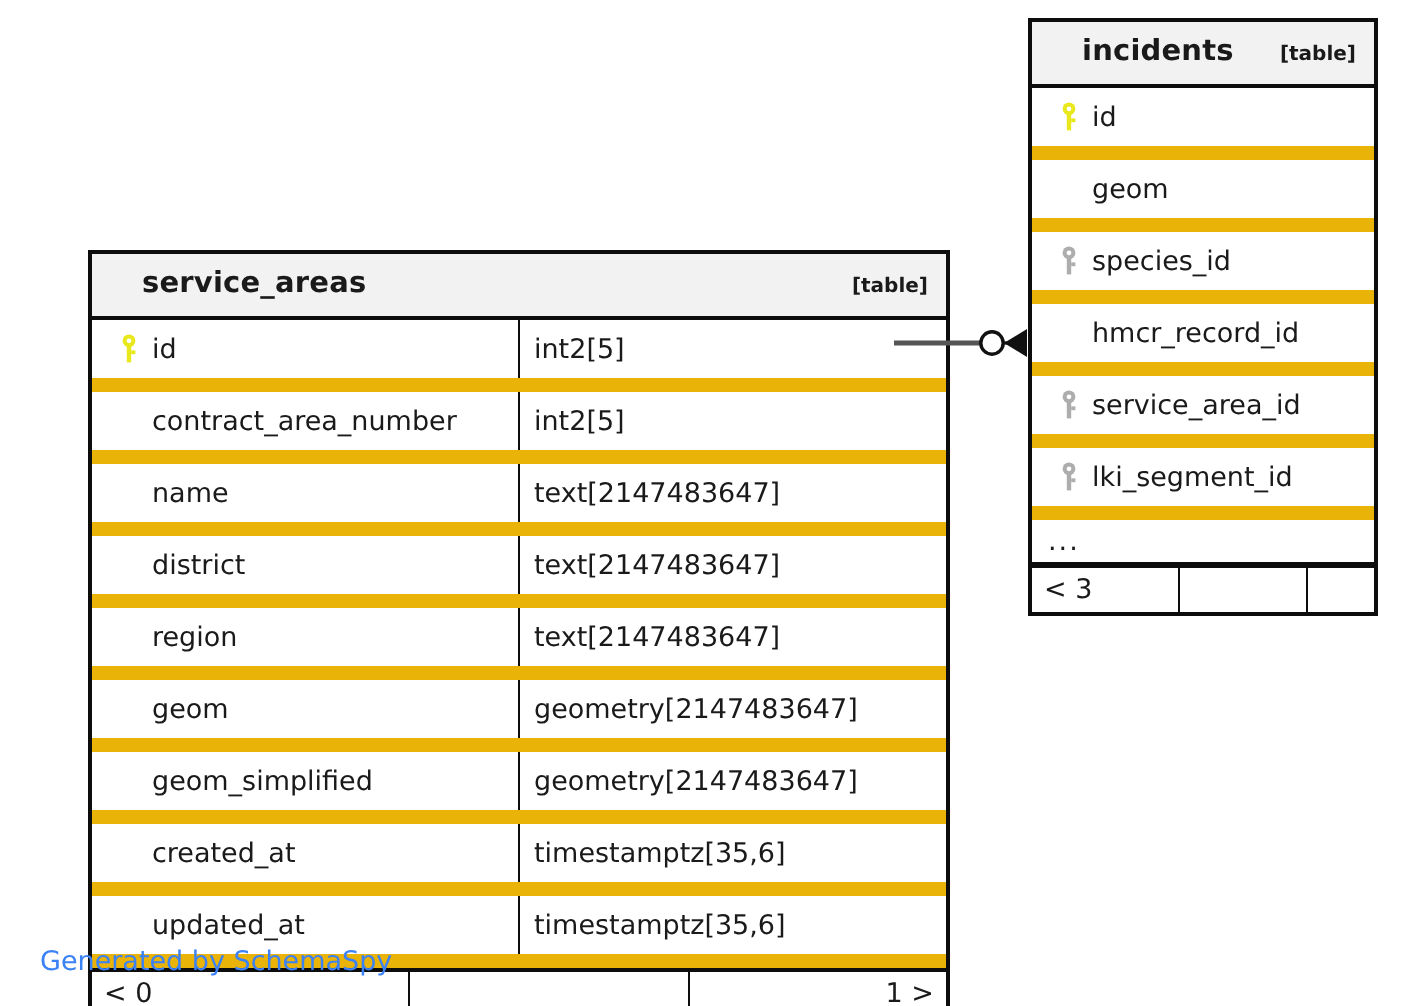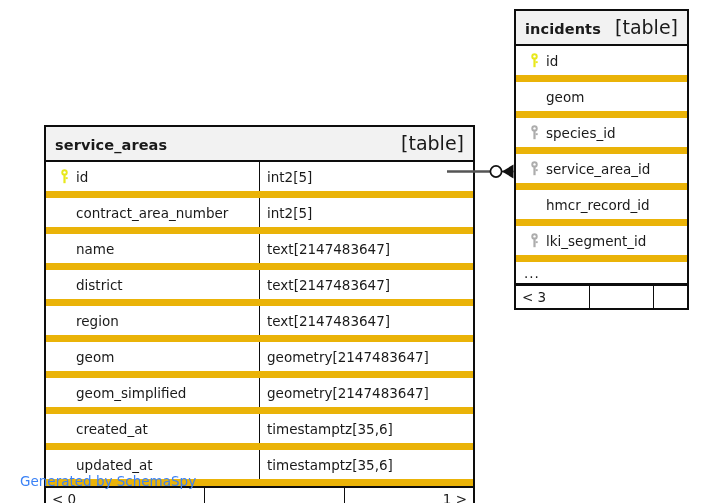--- a/index.html
+++ b/index.html
@@ -31,32 +31,32 @@
   }
   .er-table table {
     border-collapse: collapse;
     width: 100%;
     table-layout: fixed;
   }
 
   .tbl-header td {
     background: #f2f2f2;
     border-bottom: 2px solid #0d0d0d;
-    padding: 5px 9px 6px 9px;
+    padding: 5px 9px 6px 25px;
     height: 20px;
   }
   .tbl-title {
     font-weight: bold;
     font-size: 14.5px;
     letter-spacing: 0.1px;
     white-space: nowrap;
   }
   .tbl-kind {
-    font-size: 19px;
-    font-weight: normal;
+    font-size: 10px;
+    font-weight: bold;
     text-align: right;
     white-space: nowrap;
   }
   .hdr-inner {
     display: flex;
     align-items: baseline;
     justify-content: space-between;
   }
 
   tr.col-row td {
@@ -343,45 +343,45 @@
                 </svg>
               </span>
               <span class="col-label">species_id</span>
             </div>
           </td>
         </tr>
 
         <tr class="col-row">
           <td class="col-name no-div">
             <div class="name-cell">
+              <span class="key-slot"></span>
+              <span class="col-label">hmcr_record_id</span>
+            </div>
+          </td>
+        </tr>
+
+        <tr class="col-row">
+          <td class="col-name no-div">
+            <div class="name-cell">
               <span class="key-slot">
                 <svg class="key-icon" width="9" height="15" viewBox="0 0 9 15">
                   <circle cx="4.5" cy="3.4" r="3.2" fill="#adadad"></circle>
                   <circle cx="4.5" cy="3.4" r="1.2" fill="#ffffff"></circle>
                   <rect x="3.4" y="5.6" width="2.2" height="8.6" fill="#adadad"></rect>
                   <rect x="5.6" y="8.2" width="2.1" height="1.9" fill="#adadad"></rect>
                 </svg>
               </span>
               <span class="col-label">service_area_id</span>
             </div>
           </td>
         </tr>
 
         <tr class="col-row">
           <td class="col-name no-div">
             <div class="name-cell">
-              <span class="key-slot"></span>
-              <span class="col-label">hmcr_record_id</span>
-            </div>
-          </td>
-        </tr>
-
-        <tr class="col-row">
-          <td class="col-name no-div">
-            <div class="name-cell">
               <span class="key-slot">
                 <svg class="key-icon" width="9" height="15" viewBox="0 0 9 15">
                   <circle cx="4.5" cy="3.4" r="3.2" fill="#adadad"></circle>
                   <circle cx="4.5" cy="3.4" r="1.2" fill="#ffffff"></circle>
                   <rect x="3.4" y="5.6" width="2.2" height="8.6" fill="#adadad"></rect>
                   <rect x="5.6" y="8.2" width="2.1" height="1.9" fill="#adadad"></rect>
                 </svg>
               </span>
               <span class="col-label">lki_segment_id</span>
             </div>

